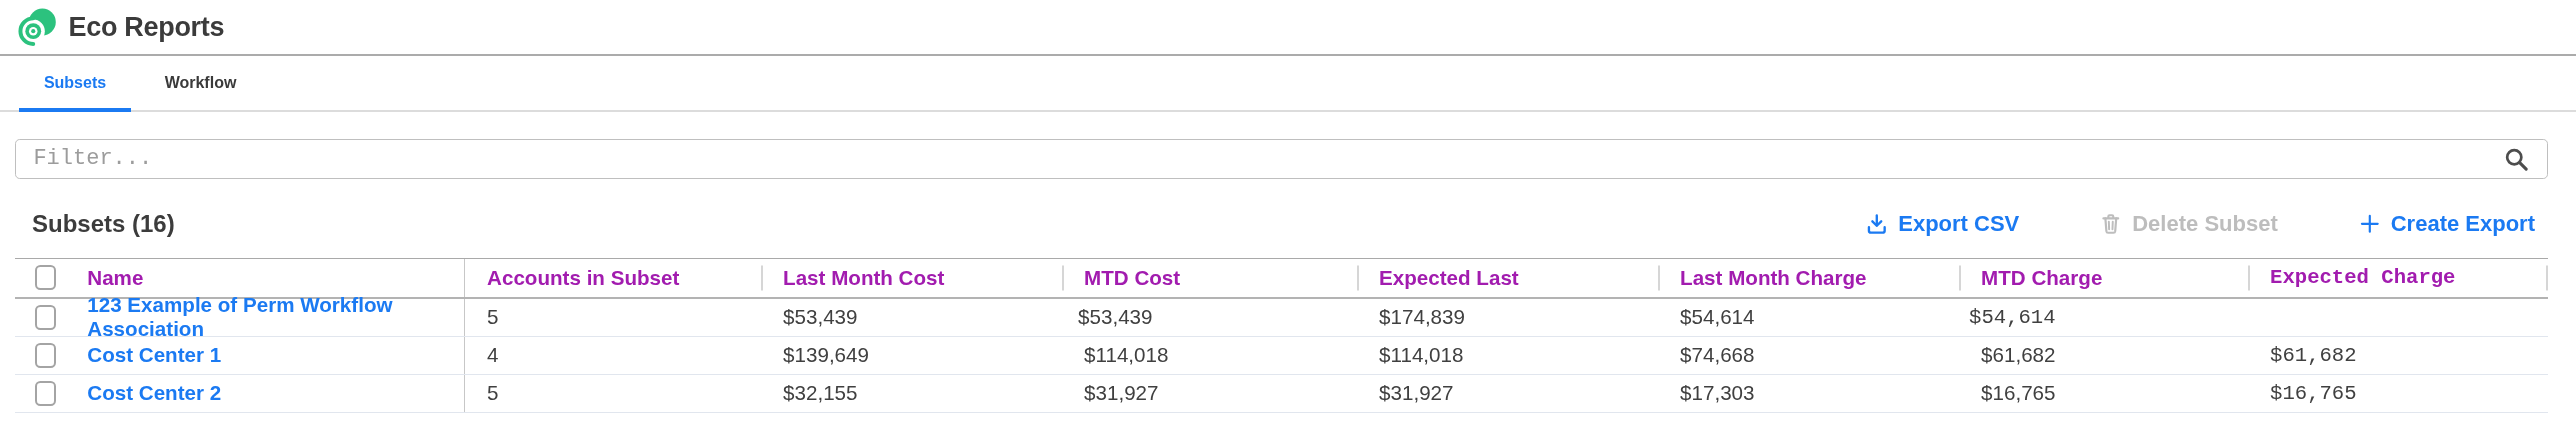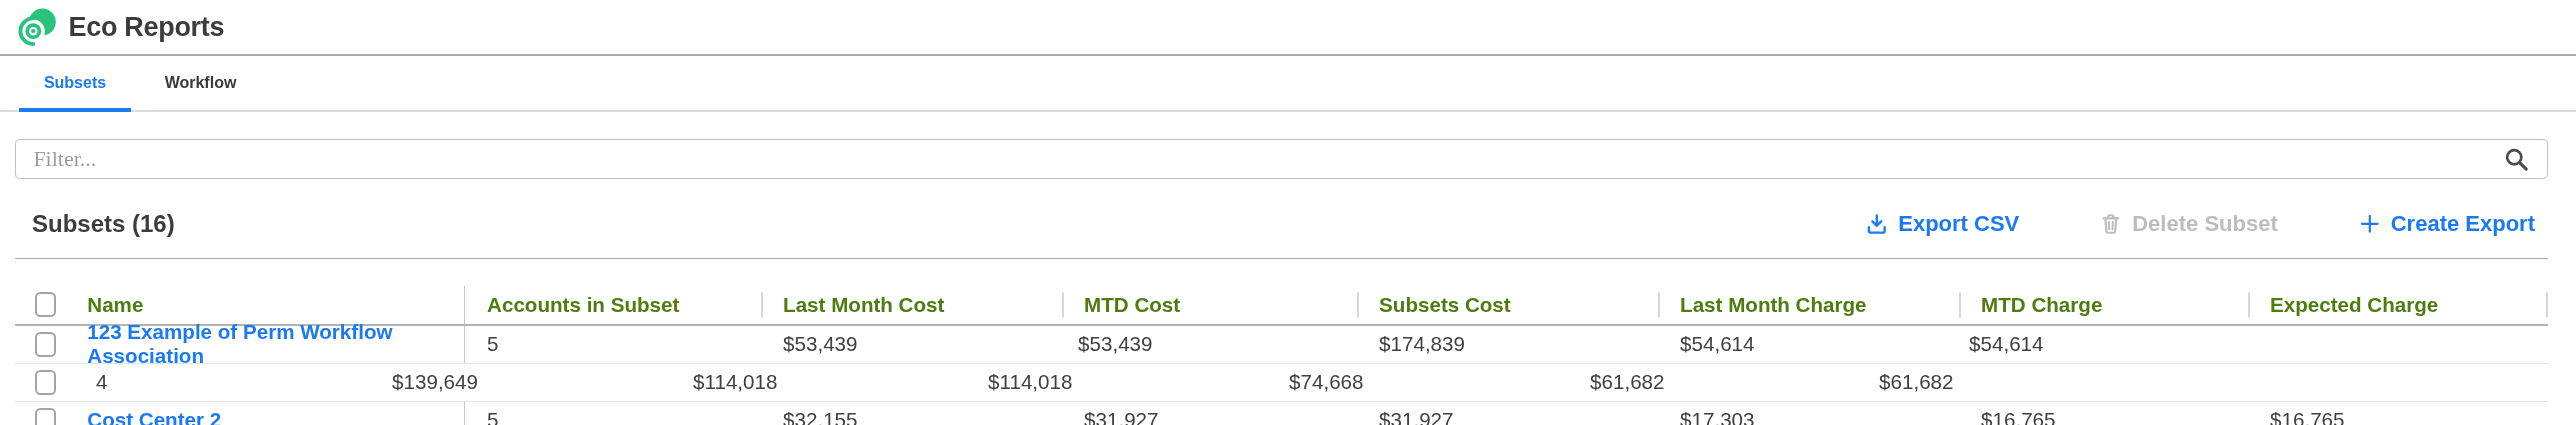--- a/index.html
+++ b/index.html
@@ -61,21 +61,21 @@
   
   .filterwrap {
     position: relative;
     padding: 26.5px 28px 0 14.7px;
   }
   .filter-input {
     width: 100%;
     height: 40px;
     border: 1.8px solid #bfbfbf;
     border-radius: 4.7px;
-    font-family: Liberation Serif, serif;
+    font-family: Liberation Mono, monospace;
     font-size: 22px;
     color: #4a4a4a;
     padding: 0 65px 0 17.7px;
     outline: none;
   }
   .filter-input::placeholder { color: #9c9c9c; opacity: 1; }
   .search-icon {
     position: absolute;
     right: 46px;
     top: 34px;
@@ -123,40 +123,39 @@
     margin: 20px 28px 0 14.7px;
     border-top: 1.8px solid #a9a9a9;
   }
   .thead {
     display: flex;
     align-items: center;
     height: 40px;
     border-bottom: 2.9px solid #b3b3b3;
     font-size: 20.6px;
     font-weight: bold;
-    color: #4d7c0f;
-    margin-top: 27px;
+    color: #a21caf;
   }
   .trow {
     display: flex;
     align-items: center;
     height: 38px;
     border-bottom: 1.2px solid #e1e6ee;
     font-size: 20.6px;
     color: #404040;
   }
   .col-check  { width: 59px; flex: 0 0 auto; display: flex; align-items: center; align-self: stretch; }
   .col-name   { width: 391px; flex: 0 0 auto; border-right: 1.8px solid #c7c7c7; align-self: stretch; display: flex; align-items: center; padding-left: 13.6px; }
   .col-acc    { width: 296px; flex: 0 0 auto; padding-left: 22.4px; }
   .col-lmc    { width: 301px; flex: 0 0 auto; padding-left: 22.4px; }
   .col-mtd    { width: 295px; flex: 0 0 auto; padding-left: 22.4px; }
   .col-ec     { width: 301px; flex: 0 0 auto; padding-left: 22.4px; }
   .col-lmch   { width: 301px; flex: 0 0 auto; padding-left: 22.4px; }
   .col-mtdch  { width: 289px; flex: 0 0 auto; padding-left: 22.4px; }
-  .col-ech    { flex: 1 1 auto; padding-left: 22.4px; }
+  .col-ech    { flex: 1 1 auto; padding-left: 22.4px; font-family: Liberation Mono, monospace; }
 
   .thead .csep { position: relative; align-self: stretch; display: flex; align-items: center; border-radius: 17px; }
   .thead .csep::before {
     content: "";
     position: absolute;
     left: 0; top: 50%;
     transform: translateY(-50%);
     width: 2.4px; height: 25px;
     background: #d6d6d6;
   }
@@ -253,21 +252,21 @@
 <div class="tablewrap">
 
   <div class="thead">
     <div class="col-check">
       <span class="checkbox"></span>
     </div>
     <div class="col-name">Name</div>
     <div class="col-acc">Accounts in Subset</div>
     <div class="col-lmc csep">Last Month Cost</div>
     <div class="col-mtd csep">MTD Cost</div>
-    <div class="col-ec csep">Subsets Cost</div>
+    <div class="col-ec csep">Expected Last</div>
     <div class="col-lmch csep">Last Month Charge</div>
     <div class="col-mtdch csep">MTD Charge</div>
     <div class="col-ech csep">Expected Charge</div>
   </div>
 
   <div class="trow">
     <div class="col-check">
       <span class="checkbox"></span>
     </div>
     <div class="col-name">
@@ -277,20 +276,23 @@
     <div class="col-mtd">$53,439</div>
     <div class="col-ec">$53,439</div>
     <div class="col-lmch">$174,839</div>
     <div class="col-mtdch">$54,614</div>
     <div class="col-ech">$54,614</div>
   </div>
 
   <div class="trow">
     <div class="col-check">
       <span class="checkbox"></span>
+    </div>
+    <div class="col-name">
+      <a class="name-link">Cost Center 1</a>
     </div>
     <div class="col-acc">4</div>
     <div class="col-lmc">$139,649</div>
     <div class="col-mtd">$114,018</div>
     <div class="col-ec">$114,018</div>
     <div class="col-lmch">$74,668</div>
     <div class="col-mtdch">$61,682</div>
     <div class="col-ech">$61,682</div>
   </div>
 

